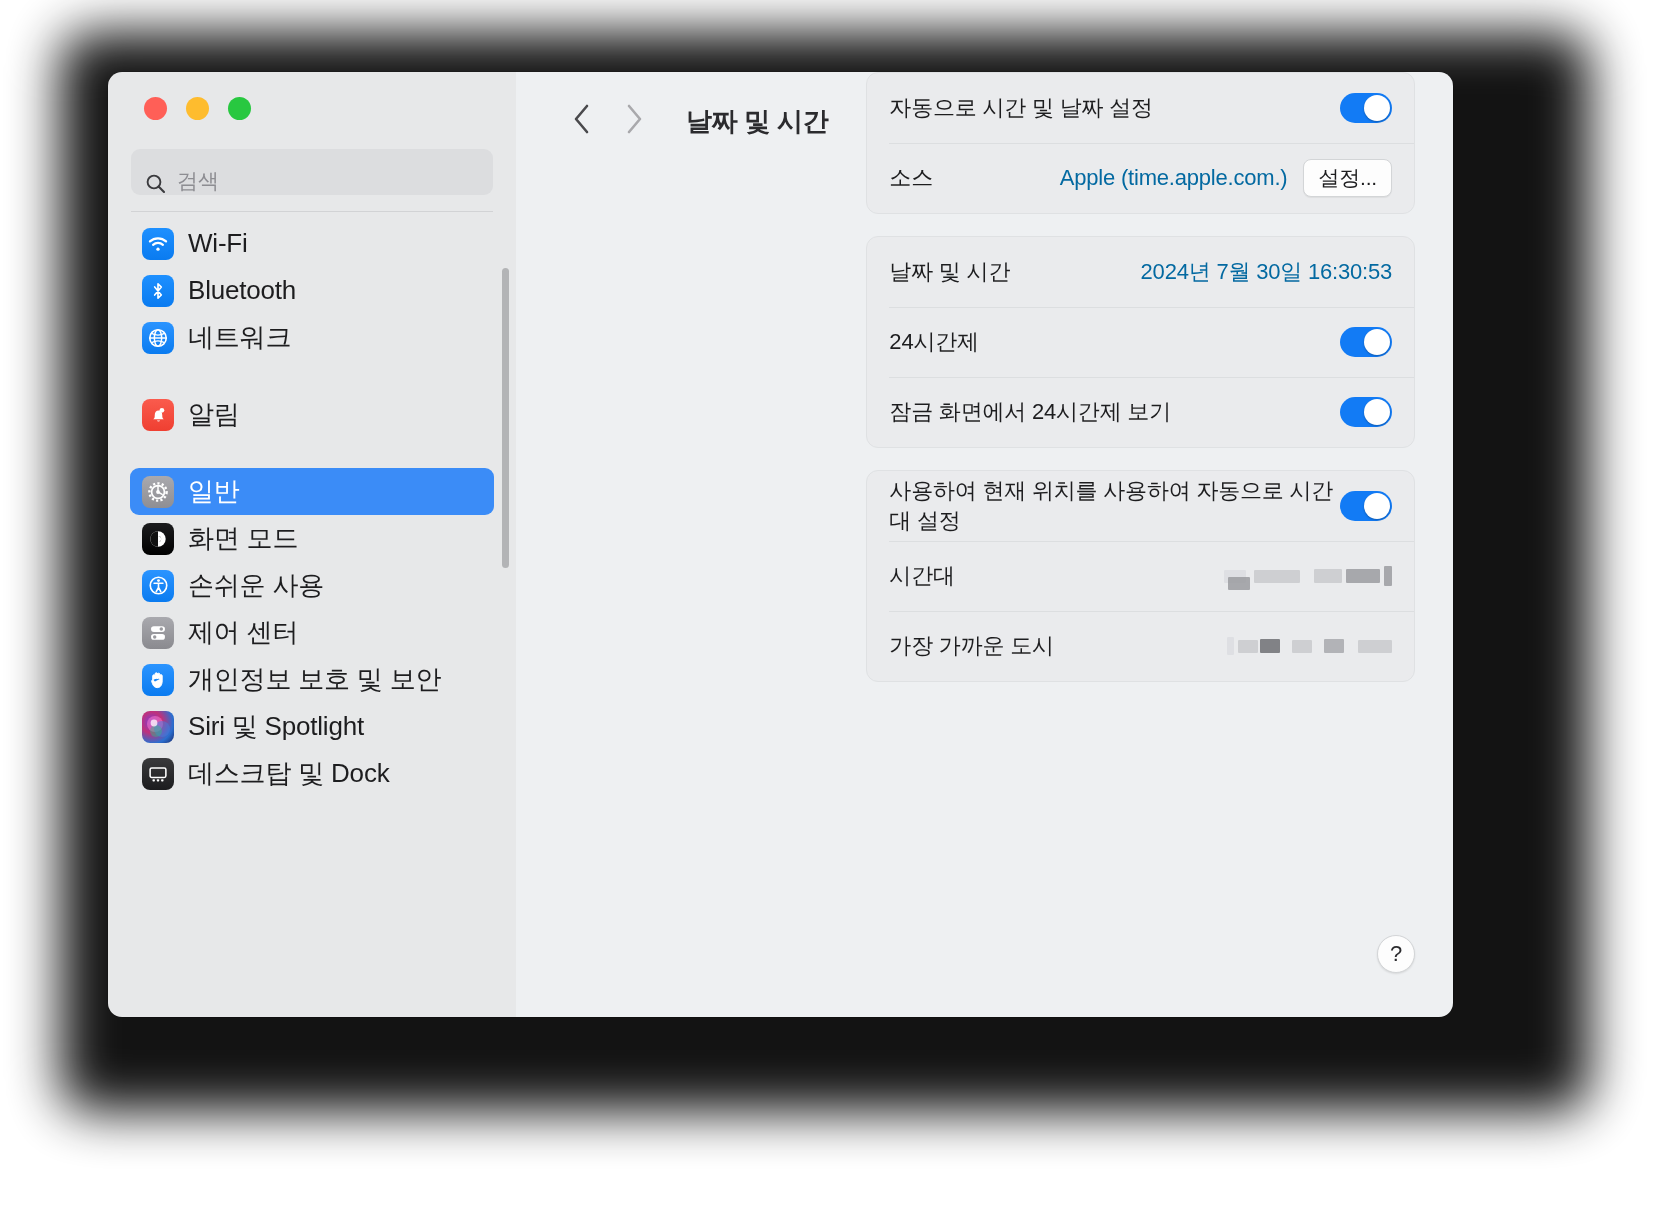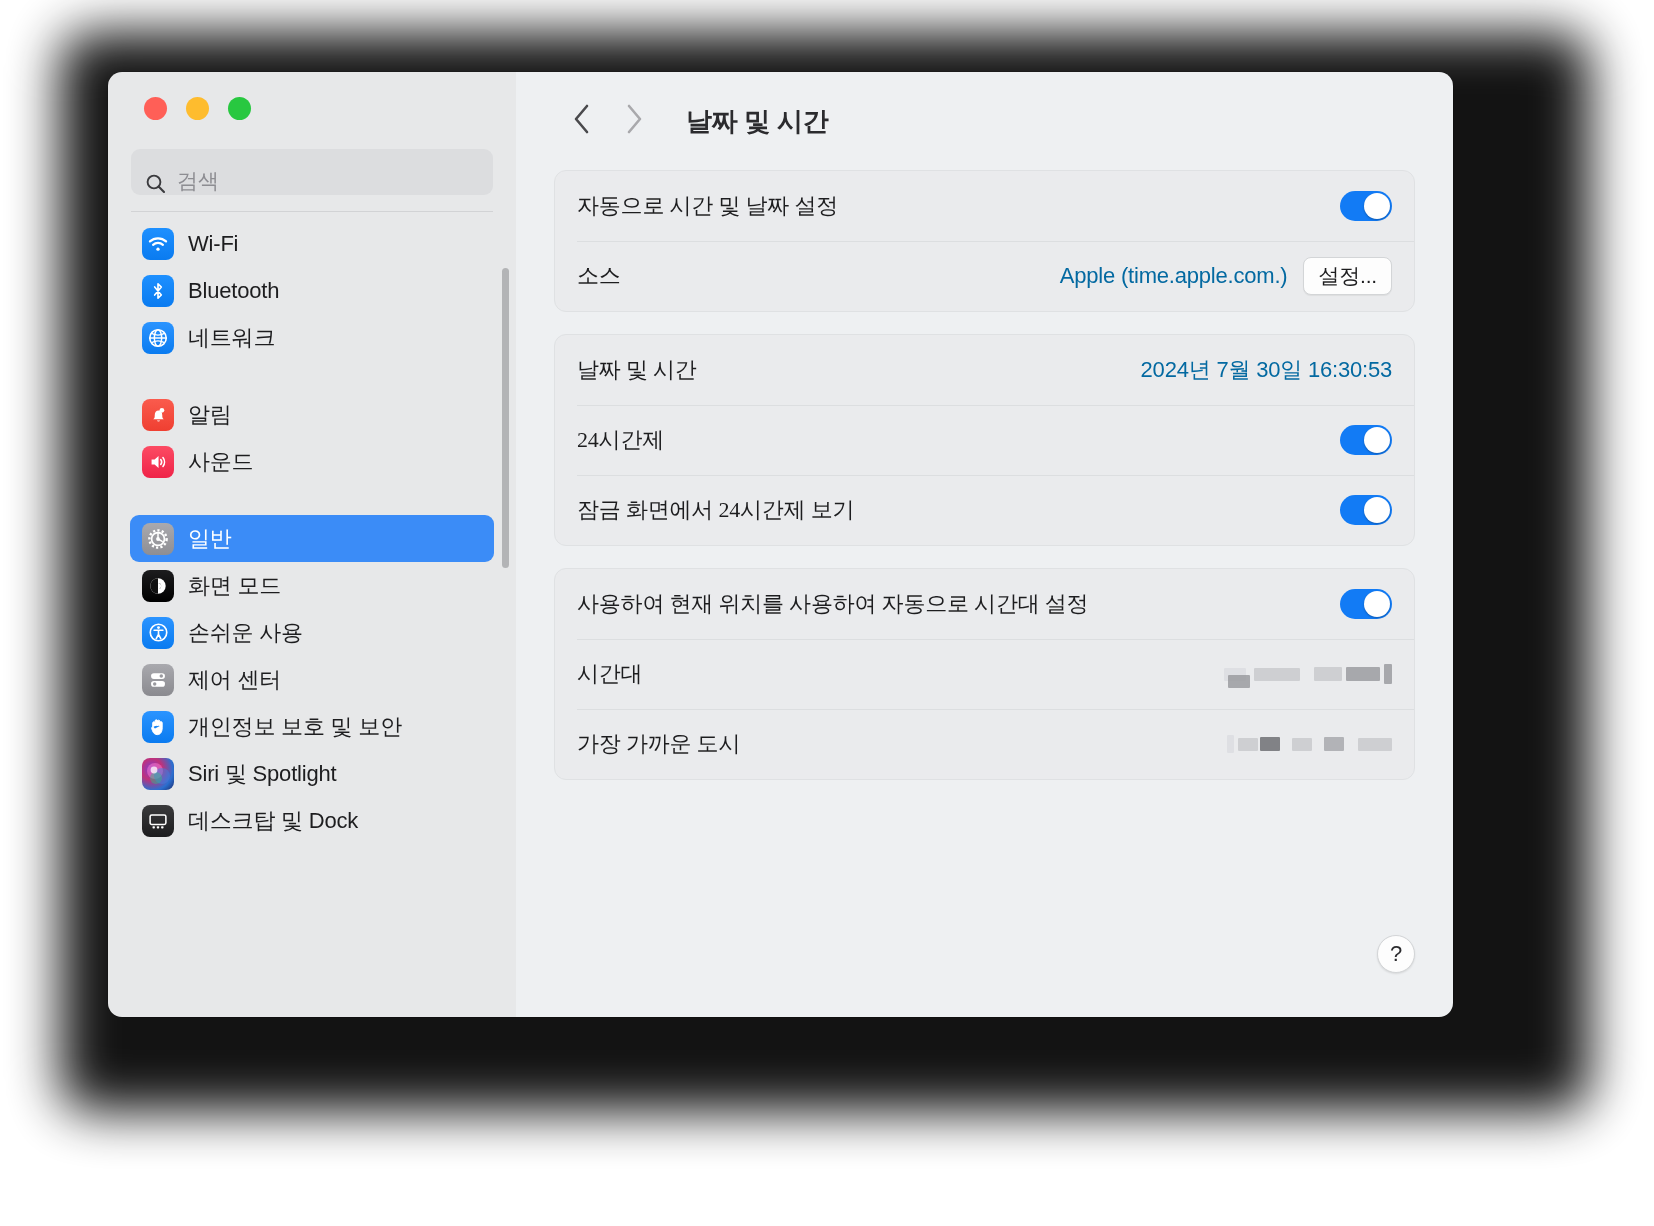--- a/index.html
+++ b/index.html
@@ -93,21 +93,21 @@
     align-items: center;
     gap: 14px;
     height: 47px;
     padding: 0 12px;
     border-radius: 9px;
     cursor: default;
   }
   .nav-item.selected { background: #3b8cf7; }
   .nav-item.selected .nav-label { color: #ffffff; }
   .nav-label {
-    font-size: 22px;
+    font-size: 26px;
     color: #1d1d1f;
     white-space: nowrap;
     letter-spacing: -0.2px;
   }
   .app-icon {
     width: 32px; height: 32px;
     border-radius: 8px;
     flex: none;
     display: flex;
     align-items: center;
@@ -139,21 +139,21 @@
     background: #b3b4b6;
     border-radius: 4px;
   }
 
   
   .content {
     flex: 1;
     background: #eef0f2;
     position: relative;
     display: flex;
-    flex-direction: column;
+    flex-direction: row;
   }
   .toolbar {
     height: 98px;
     display: flex;
     align-items: center;
     padding-left: 40px;
     gap: 0px;
     flex: none;
   }
   .navbtn {
@@ -192,21 +192,20 @@
     content: "";
     position: absolute;
     left: 22px; right: 0; top: 0;
     height: 1px;
     background: #dcdee0;
   }
   .row-label {
     font-size: 22px;
     color: #1d1d1f;
     letter-spacing: -0.2px;
-    font-family: Liberation Serif, serif;
   }
   .row-spacer { flex: 1; }
   .row-value {
     font-size: 22px;
     color: #0369a1;
     letter-spacing: -0.2px;
     white-space: nowrap;
   }
 
   
@@ -344,29 +343,20 @@
             <div class="nav-item">
               <span class="app-icon ic-notify">
                 <svg width="21" height="21" viewBox="0 0 24 24">
                   <path d="M6 17.5h12c-1.5-1-1.7-2.2-1.7-4.6 0-3.2-1.6-5.4-4.3-5.4s-4.3 2.2-4.3 5.4c0 2.4-.2 3.6-1.7 4.6Z" fill="#fff"></path>
                   <circle cx="15.9" cy="7.2" r="2.7" fill="#fff"></circle>
                   <path d="M10.2 18.8a1.9 1.9 0 0 0 3.6 0Z" fill="#fff"></path>
                 </svg>
               </span>
               <span class="nav-label">알림</span>
             </div>
-            <div class="nav-item">
-              <span class="app-icon ic-sound">
-                <svg width="22" height="22" viewBox="0 0 24 24">
-                  <path d="M5 9.2h3.3L12.6 5.4v13.2L8.3 14.8H5Z" fill="#fff"></path>
-                  <path d="M15 9.3a4.4 4.4 0 0 1 0 5.4M17.4 7.2a7.6 7.6 0 0 1 0 9.6" fill="none" stroke="#fff" stroke-width="1.7" stroke-linecap="round"></path>
-                </svg>
-              </span>
-              <span class="nav-label">사운드</span>
-            </div>
           </div>
 
           <div class="nav-gap"></div>
 
           <div class="nav-group">
             <div class="nav-item selected">
               <span class="app-icon ic-general">
                 <svg width="24" height="24" viewBox="0 0 24 24">
                   <circle cx="12" cy="12" r="8.6" fill="none" stroke="#fff" stroke-width="2.4" stroke-dasharray="2.2 2.2"></circle>
                   <circle cx="12" cy="12" r="6.4" fill="none" stroke="#fff" stroke-width="1.7"></circle>

